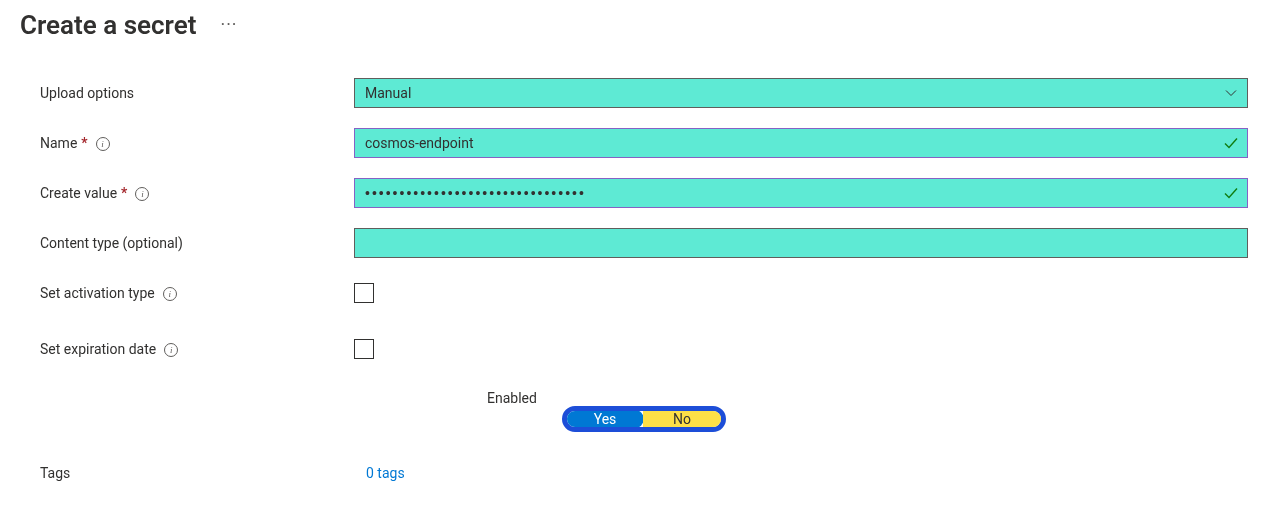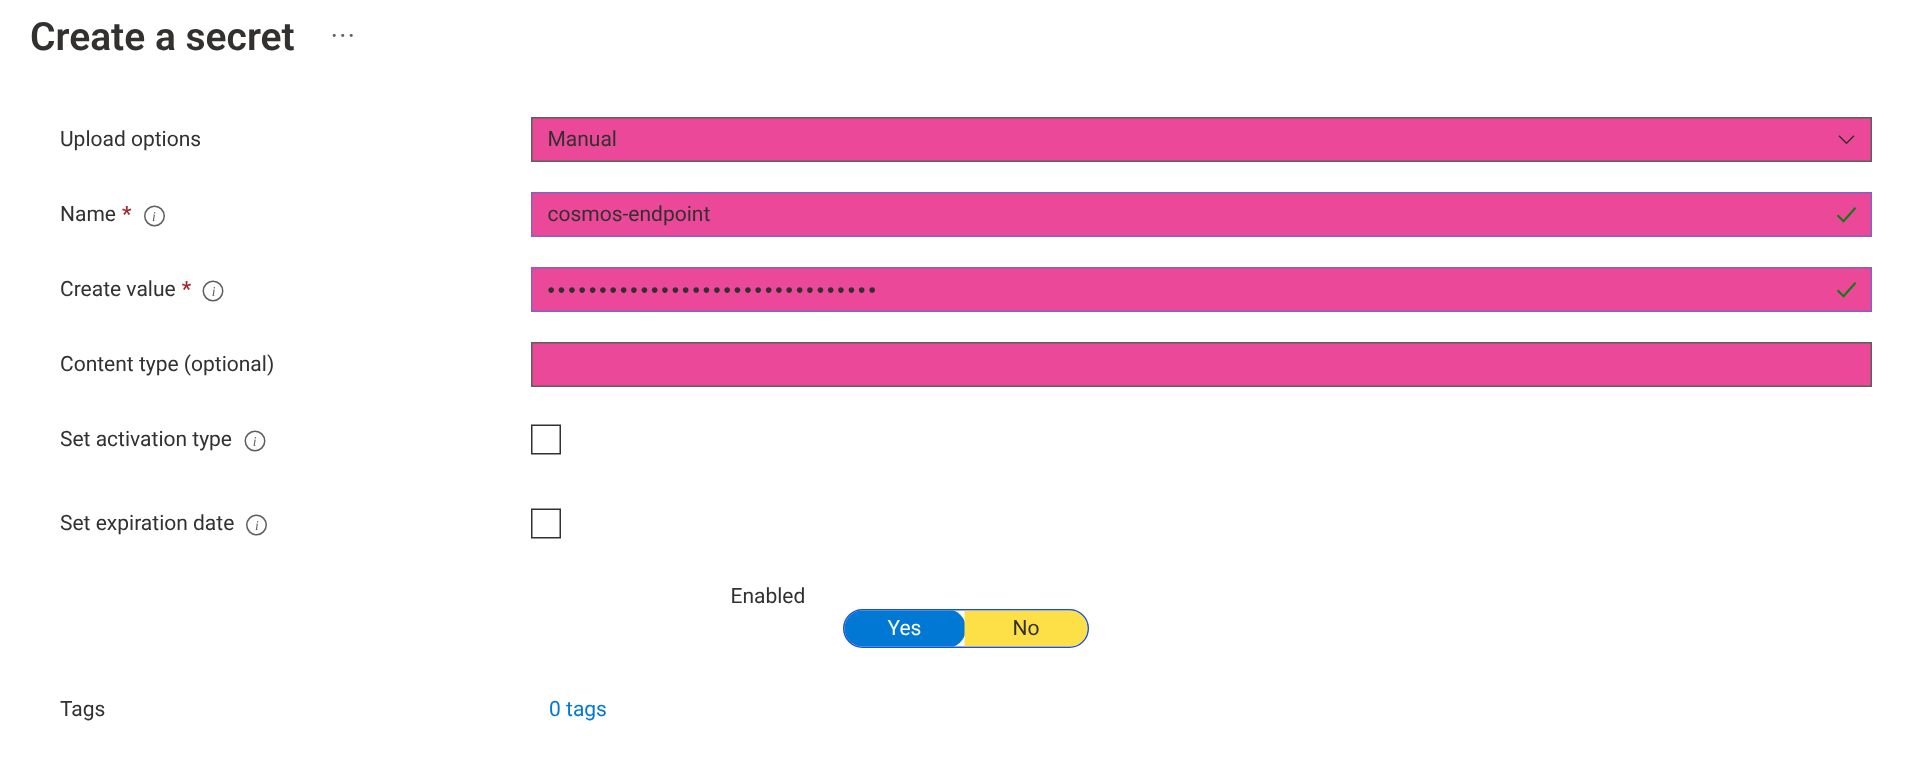--- a/index.html
+++ b/index.html
@@ -71,21 +71,21 @@
       max-width: 894px;
       display: flex;
       align-items: center;
     }
 
     .select-wrap, .text-input {
       position: relative;
       width: 100%;
       height: 30px;
       border: 1px solid #605e5c;
-      background: #ec4899;
+      background: #5eead4;
       display: flex;
       align-items: center;
       padding: 0 32px 0 10px;
       font-size: 14px;
       color: #323130;
     }
     .select-wrap { cursor: pointer; }
     .text-input.validated {
       border: 1px solid #8661c5;
     }
@@ -127,21 +127,21 @@
     .checkbox {
       width: 20px;
       height: 20px;
       border: 1px solid #323130;
       background: #fff;
       cursor: pointer;
     }
 
     .toggle-pill {
       display: inline-flex;
-      border: 1px solid #1d4ed8;
+      border: 5px solid #1d4ed8;
       border-radius: 14px;
       overflow: hidden;
       height: 26px;
       width: 164px;
     }
     .toggle-opt {
       flex: 1;
       display: flex;
       align-items: center;
       justify-content: center;

